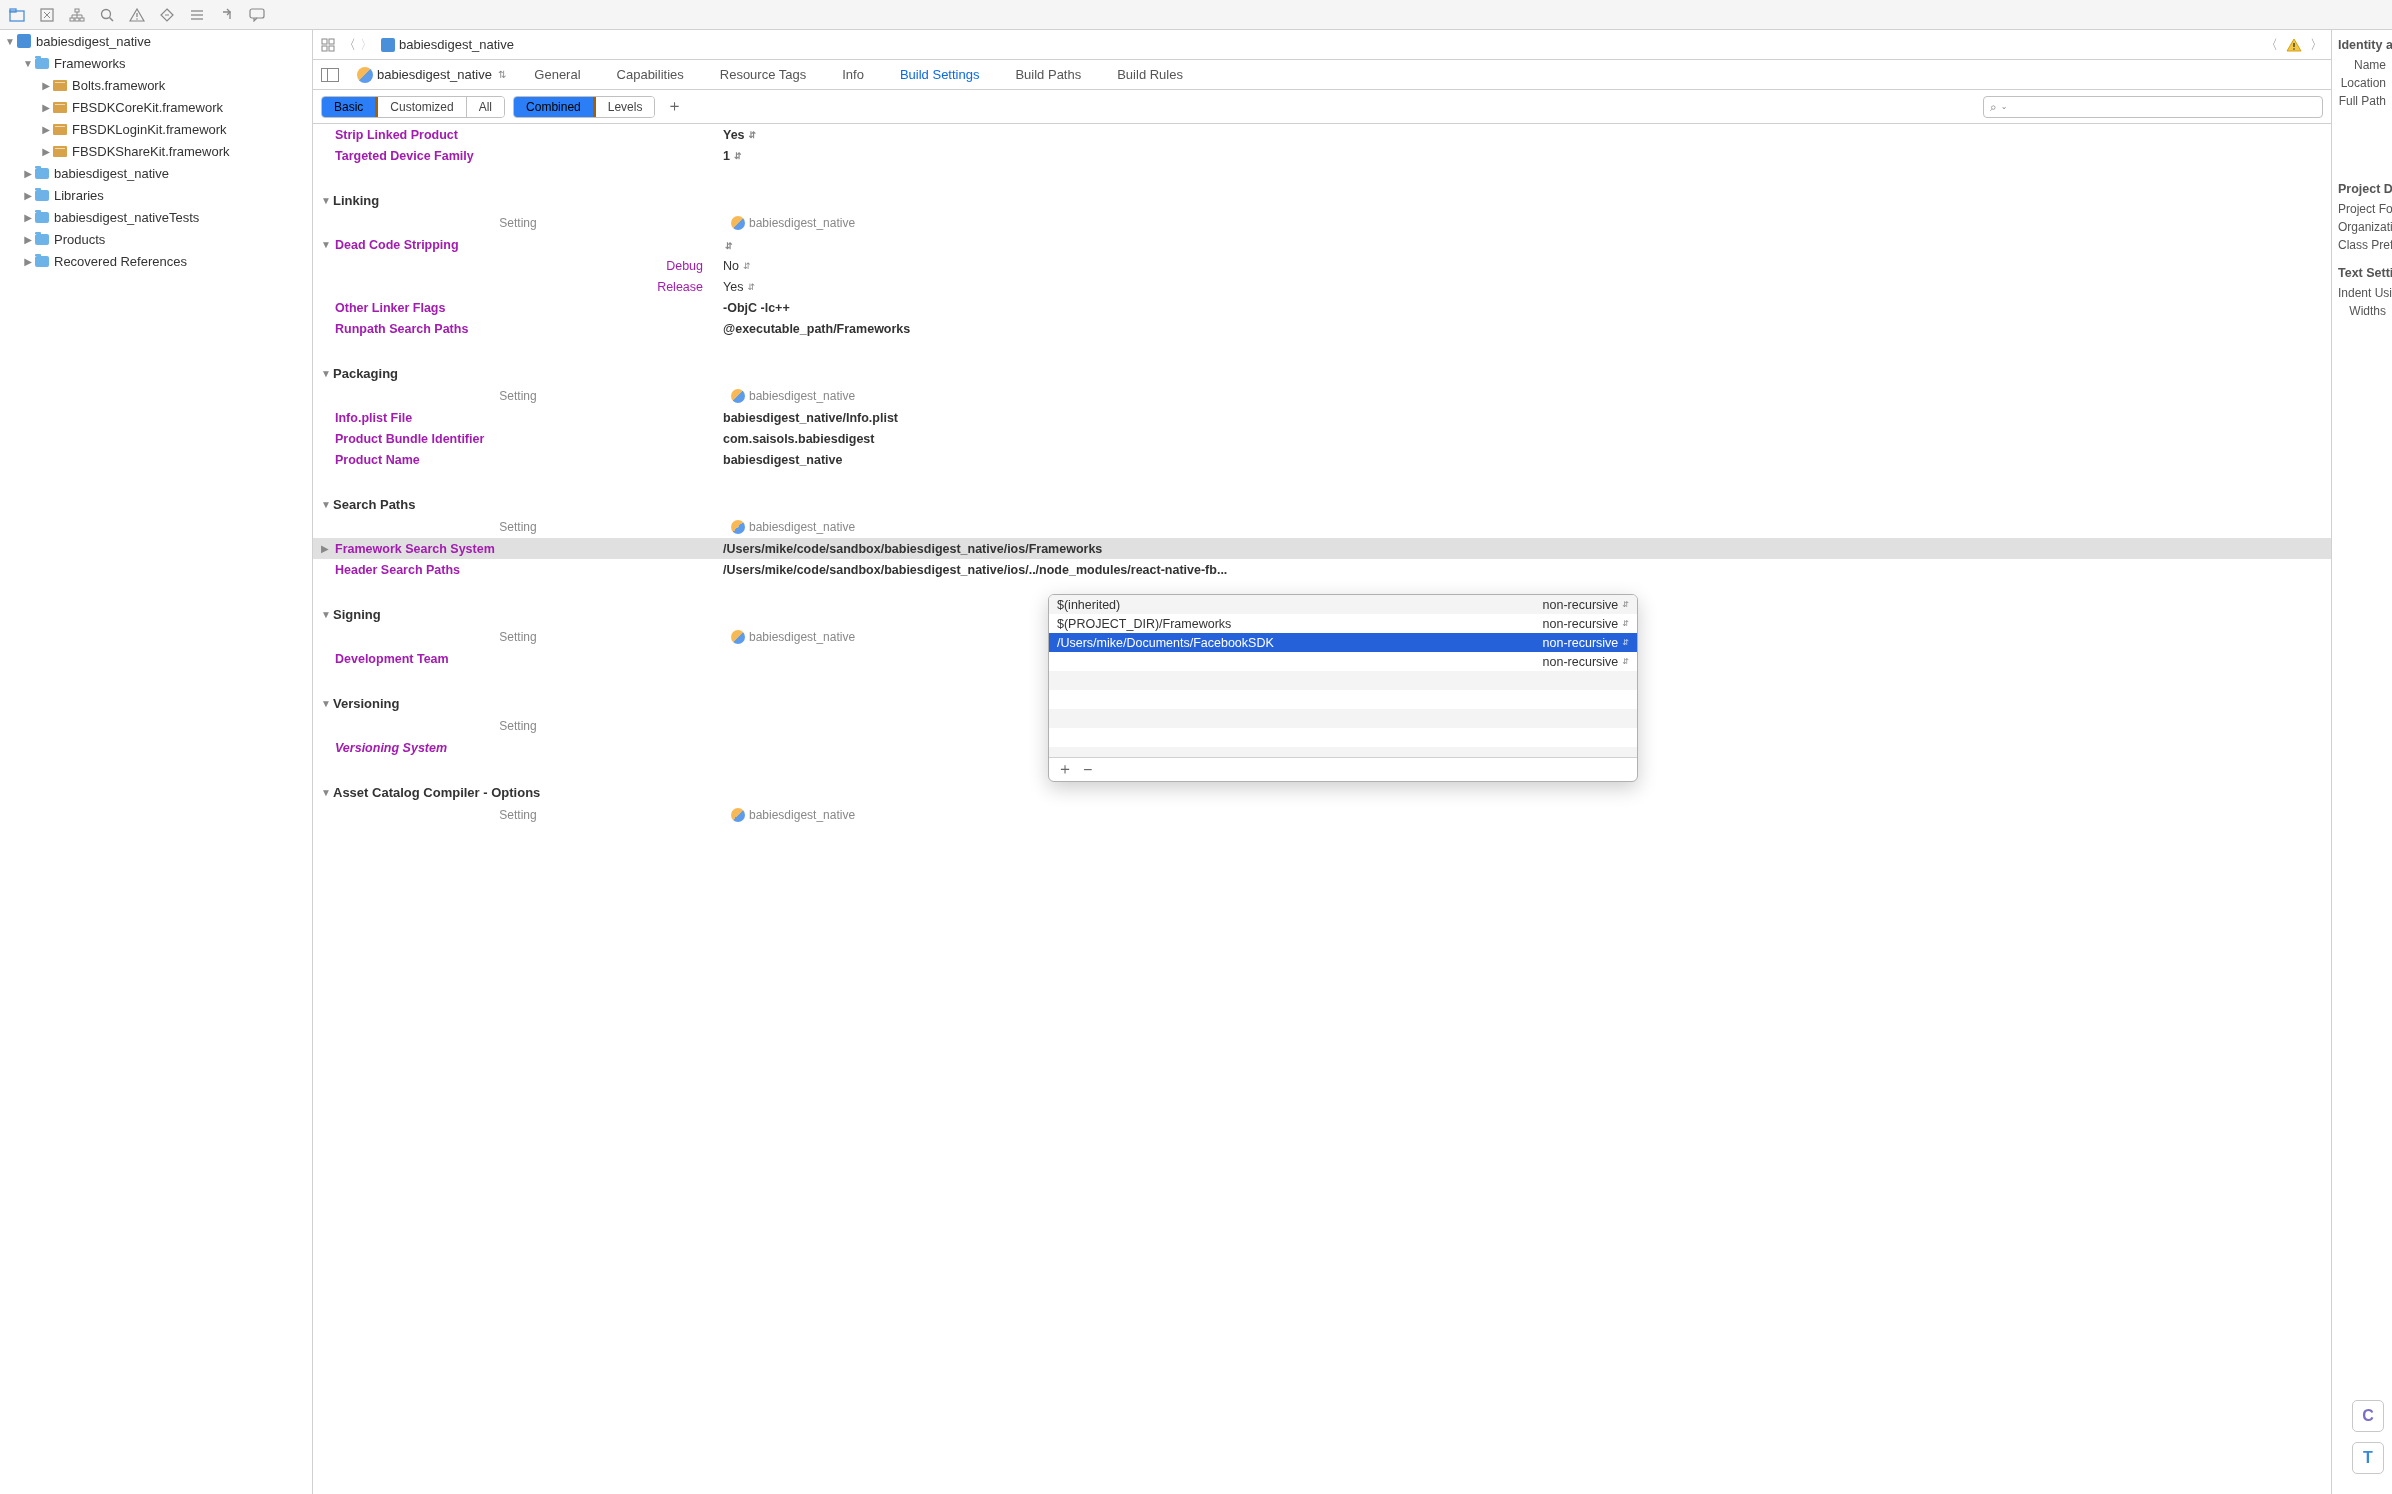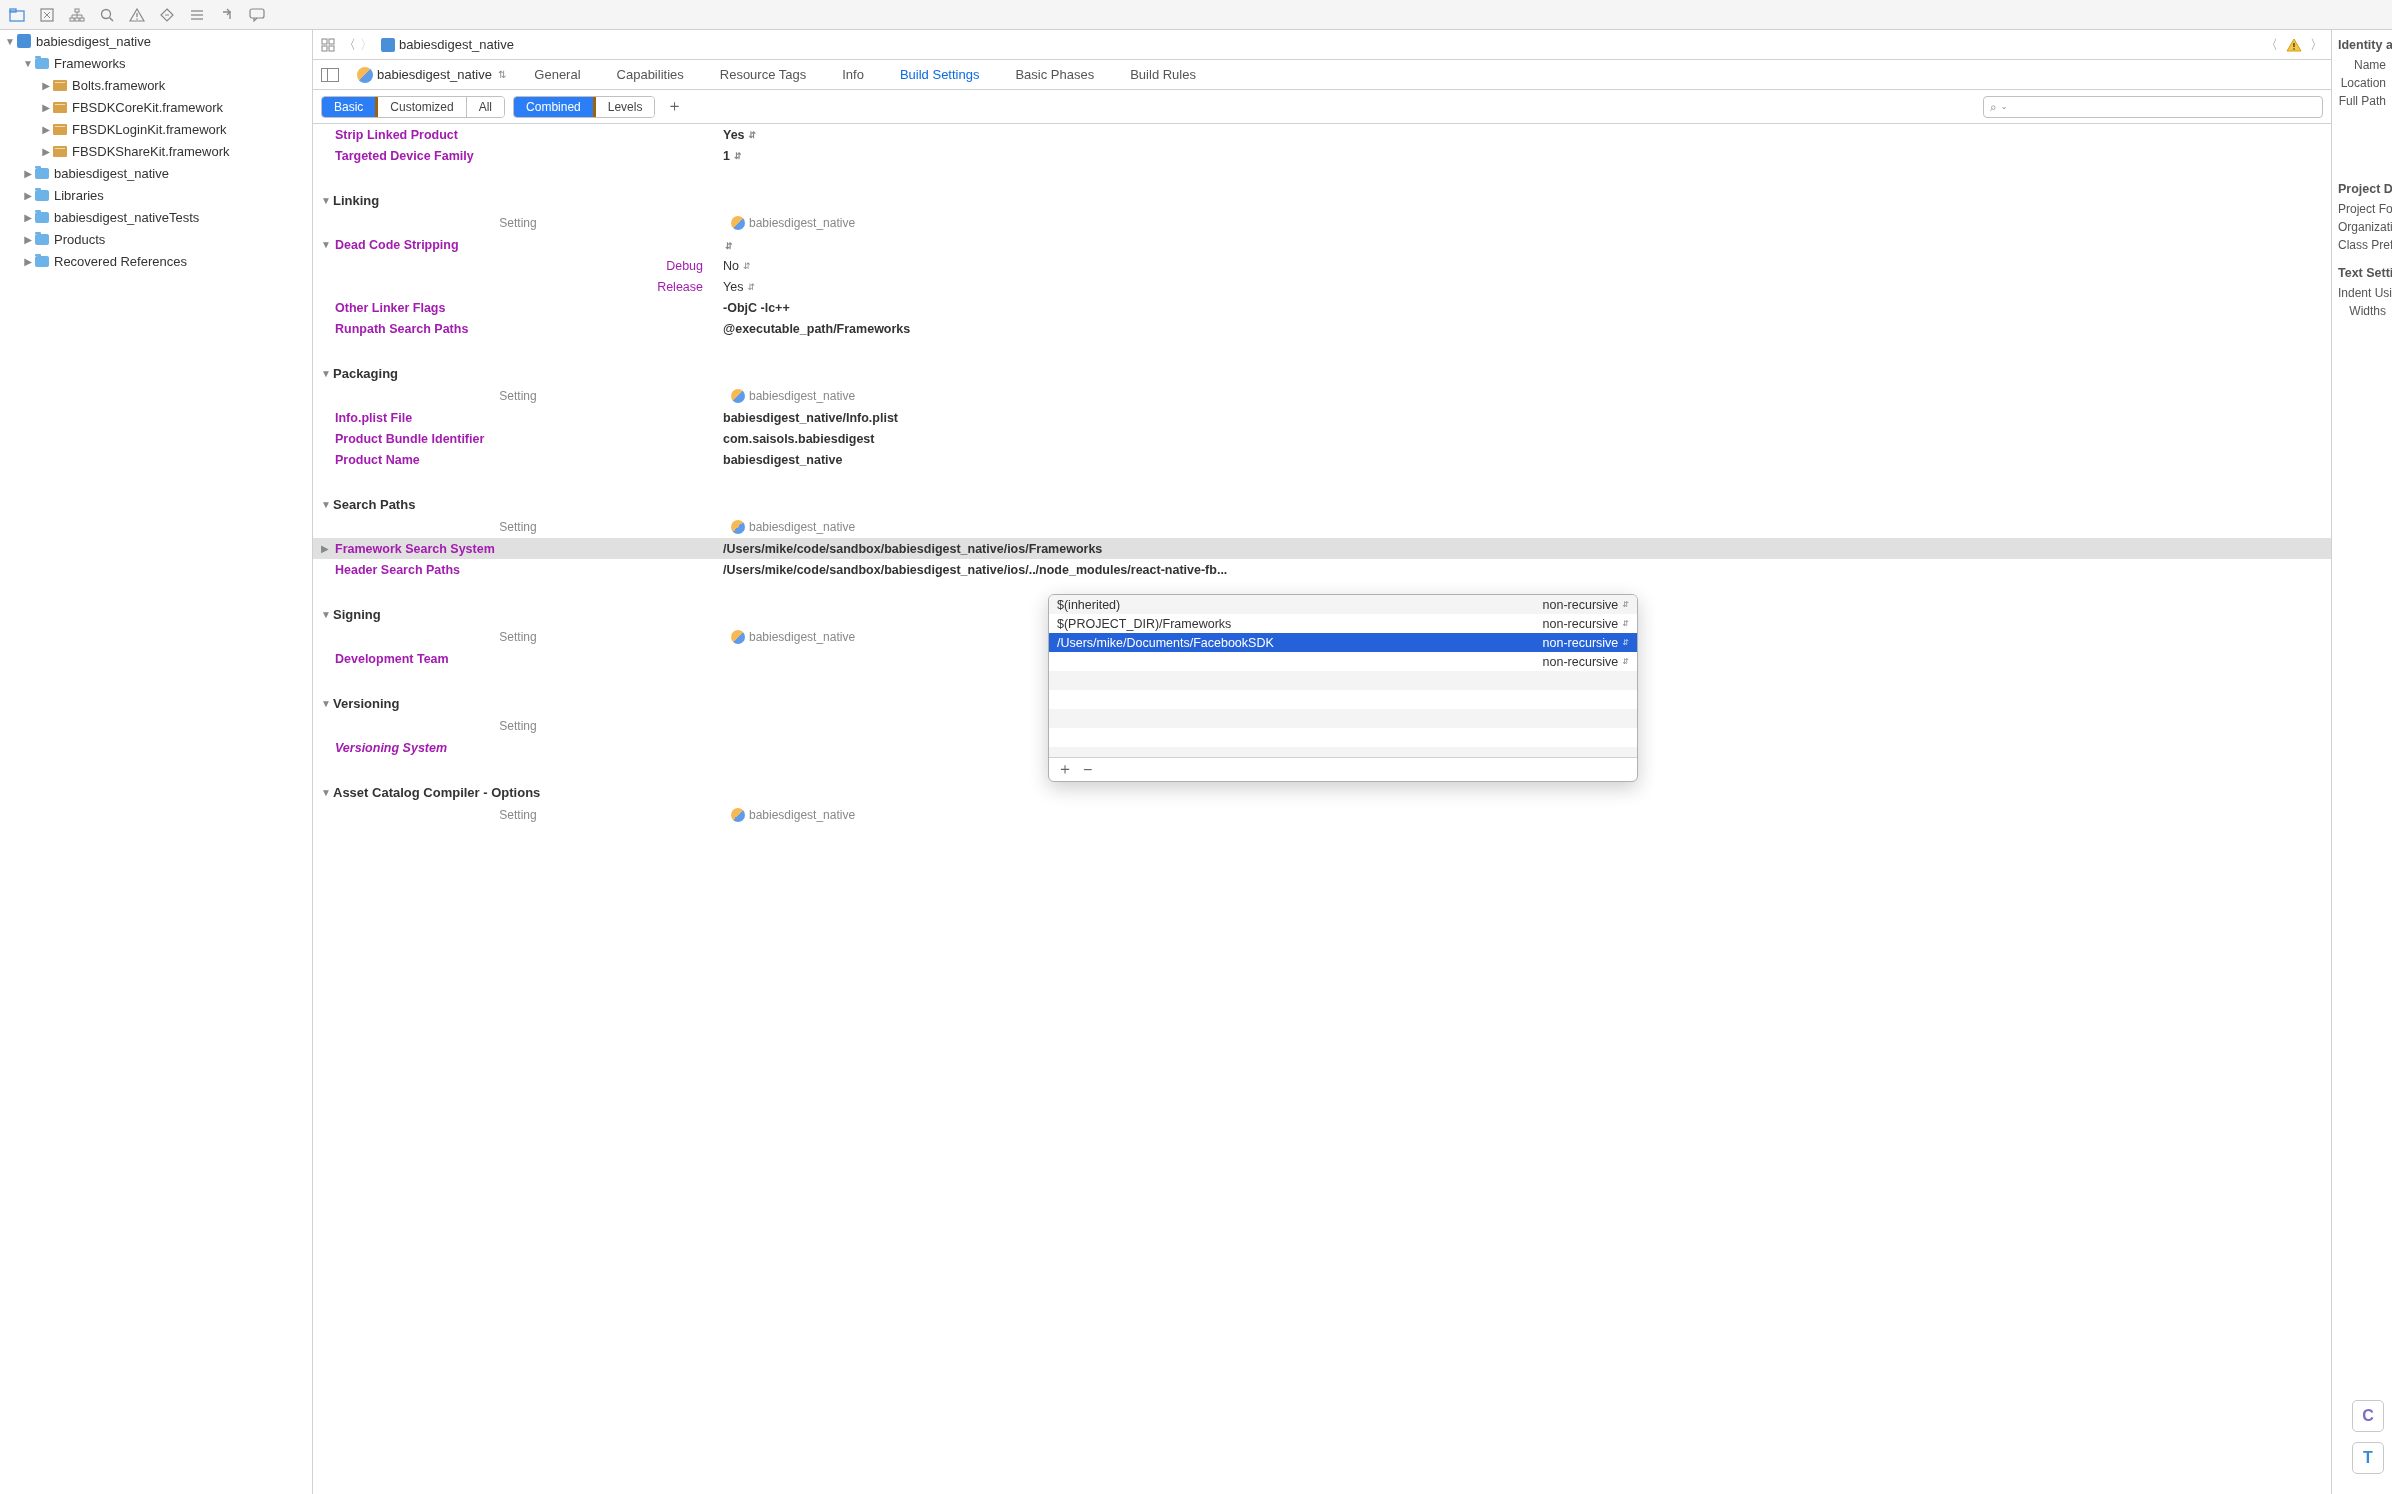--- a/index.html
+++ b/index.html
@@ -41,21 +41,21 @@
     .tab-bar .target { display: flex; align-items: center; gap: 4px; padding: 0 10px; }
     .target-icon { width: 16px; height: 16px; background: linear-gradient(135deg, #f7b955 50%, #5d9cec 50%); border-radius: 8px; }
     .tab-bar .tab { padding: 0 18px; height: 30px; display: flex; align-items: center; cursor: pointer; color: #555; }
     .tab-bar .tab.active { color: #0a6be0; }
     .tab-bar .tab-sort { margin-left: 2px; font-size: 10px; color: #888; }
     
     
     .filter-bar { height: 34px; display: flex; align-items: center; border-bottom: 1px solid #d0d0d0; padding: 0 8px; gap: 8px; }
     .seg-group { display: flex; border: 1px solid #c0c0c0; border-radius: 4px; overflow: hidden; height: 22px; }
     .seg-btn { padding: 0 12px; display: flex; align-items: center; cursor: pointer; font-size: 12px; color: #444; background: #fff; }
-    .seg-btn.active { background: #2b7ef5; color: #ffffff; }
+    .seg-btn.active { background: #2b7ef5; color: #000000; }
     .seg-btn + .seg-btn { border-left: 1px solid #c0c0c0; }
     .seg-btn.active + .seg-btn, .seg-btn + .seg-btn.active { border-left: 3px solid #a16207; }
     .add-btn { width: 22px; height: 22px; display: flex; align-items: center; justify-content: center; color: #666; cursor: pointer; font-size: 16px; }
     .search-box { margin-left: auto; width: 340px; height: 22px; border: 1px solid #c0c0c0; border-radius: 4px; display: flex; align-items: center; padding: 0 6px; gap: 4px; }
     .search-box .mag-icon { color: #888; font-size: 12px; }
     .search-box .arrow-down { color: #888; font-size: 8px; }
     
     
     .settings { flex: 1; overflow-y: auto; position: relative; }
     .section-header { display: flex; align-items: center; height: 24px; padding-left: 8px; font-weight: bold; color: #333; }
@@ -289,21 +289,21 @@
         <span class="target-icon"></span>
         <span>babiesdigest_native</span>
         <span class="tab-sort">⇅</span>
       </div>
       <div id="tab-list" style="display:flex">
           <div class="tab">General</div>
           <div class="tab">Capabilities</div>
           <div class="tab">Resource Tags</div>
           <div class="tab">Info</div>
           <div class="tab active">Build Settings</div>
-          <div class="tab">Basic Phases</div>
+          <div class="tab">Build Paths</div>
           <div class="tab">Build Rules</div>
         </div>
     </div>
 
     <div class="filter-bar">
       <div class="seg-group" id="scope-seg">
           <div class="seg-btn active">Basic</div>
           <div class="seg-btn">Customized</div>
           <div class="seg-btn">All</div>
         </div>

